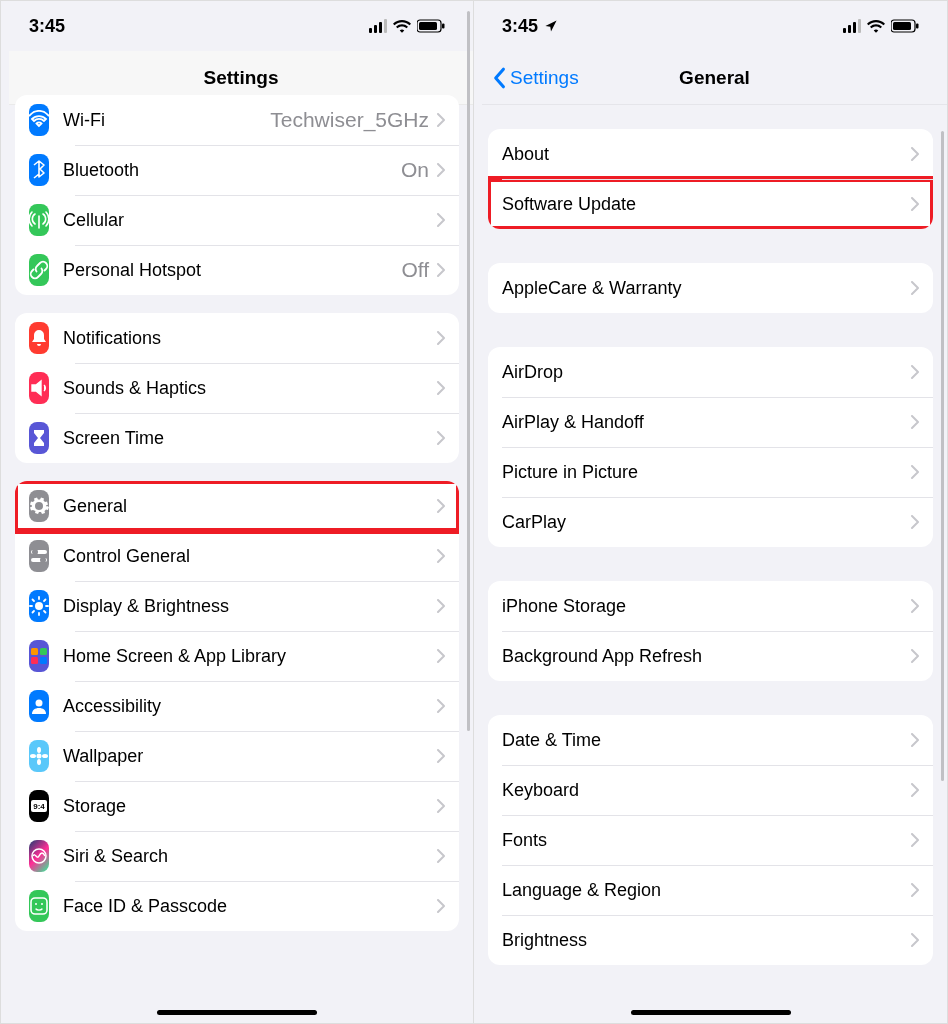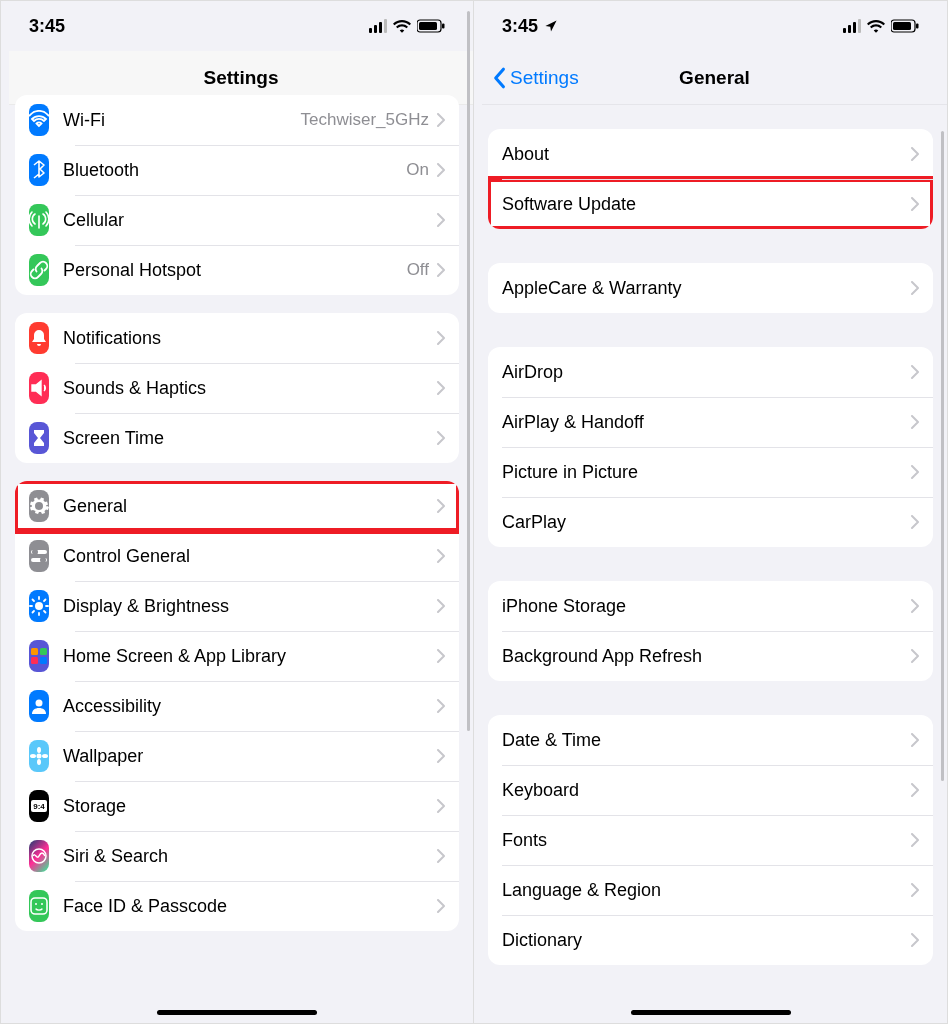--- a/index.html
+++ b/index.html
@@ -93,21 +93,21 @@
   .phone.right .row + .row::before { left:14px; }
   .row .icon {
     width: 20px; height: 32px; border-radius: 8px;
     margin-right: 14px;
     display:flex; align-items:center; justify-content:center;
     flex-shrink:0;
   }
   .row .icon svg { width:20px; height:20px; fill:#fff; }
   .row .label { font-size: 18px; color:#000; flex:0 0 auto; }
   .row .spacer { flex:1; }
-  .row .value { font-size:17px; color:#8e8e93; margin-right:8px; }
+  .row .value { font-size:21px; color:#8e8e93; margin-right:8px; }
   .row .chevron { color:#c7c7cc; flex-shrink:0; }
   .row .chevron svg { width:8px; height:14px; display:block; }
   .highlight {
     outline: 6px solid #ee1c25;
     outline-offset: -3px;
     position: relative;
     z-index:2;
   }
   .phone.right .group { margin-top: 34px; }
   .phone.right .group.first { margin-top: 24px; }
@@ -573,21 +573,21 @@
           <div class="row">
             <span class="label">Language &amp; Region</span>
             <span class="spacer"></span>
             <span class="chevron">
               <svg viewBox="0 0 8 14">
                 <path d="M1 1l6 6-6 6" stroke="#c7c7cc" stroke-width="2" fill="none" stroke-linecap="round" stroke-linejoin="round"></path>
               </svg>
             </span>
           </div>
           <div class="row">
-            <span class="label">Dictionary</span>
+            <span class="label">Brightness</span>
             <span class="spacer"></span>
             <span class="chevron">
               <svg viewBox="0 0 8 14">
                 <path d="M1 1l6 6-6 6" stroke="#c7c7cc" stroke-width="2" fill="none" stroke-linecap="round" stroke-linejoin="round"></path>
               </svg>
             </span>
           </div>
         </div>
       </div>
     <div class="scrollbar"></div>

